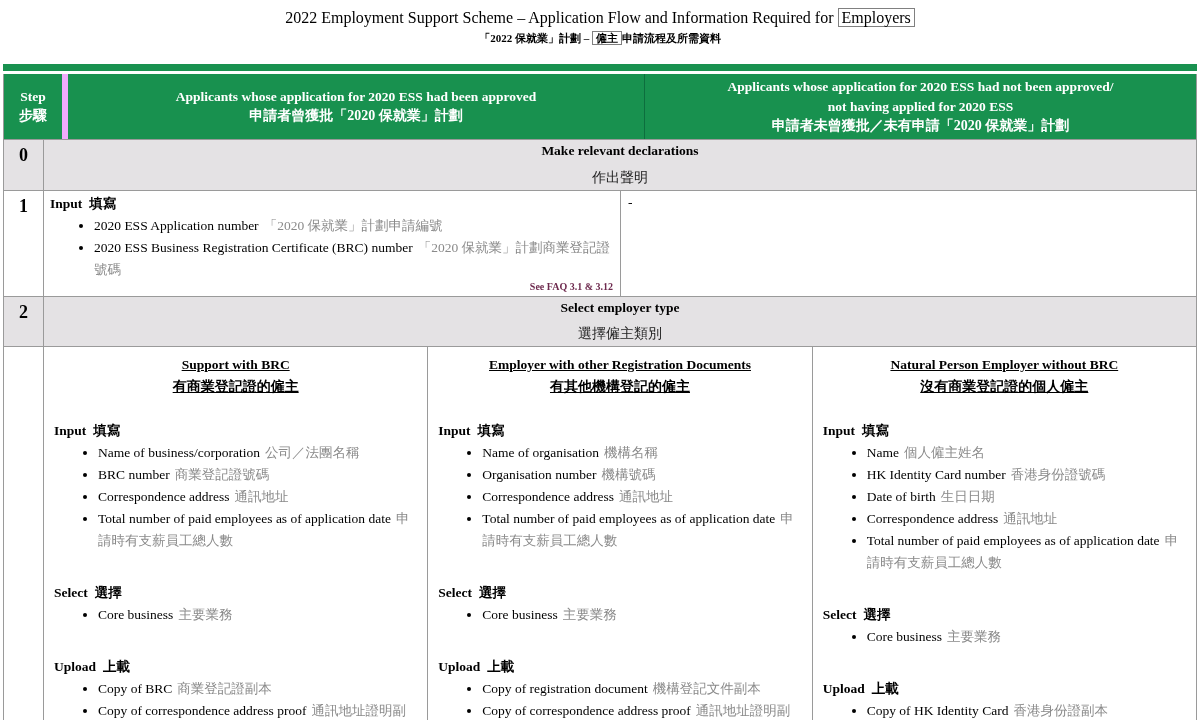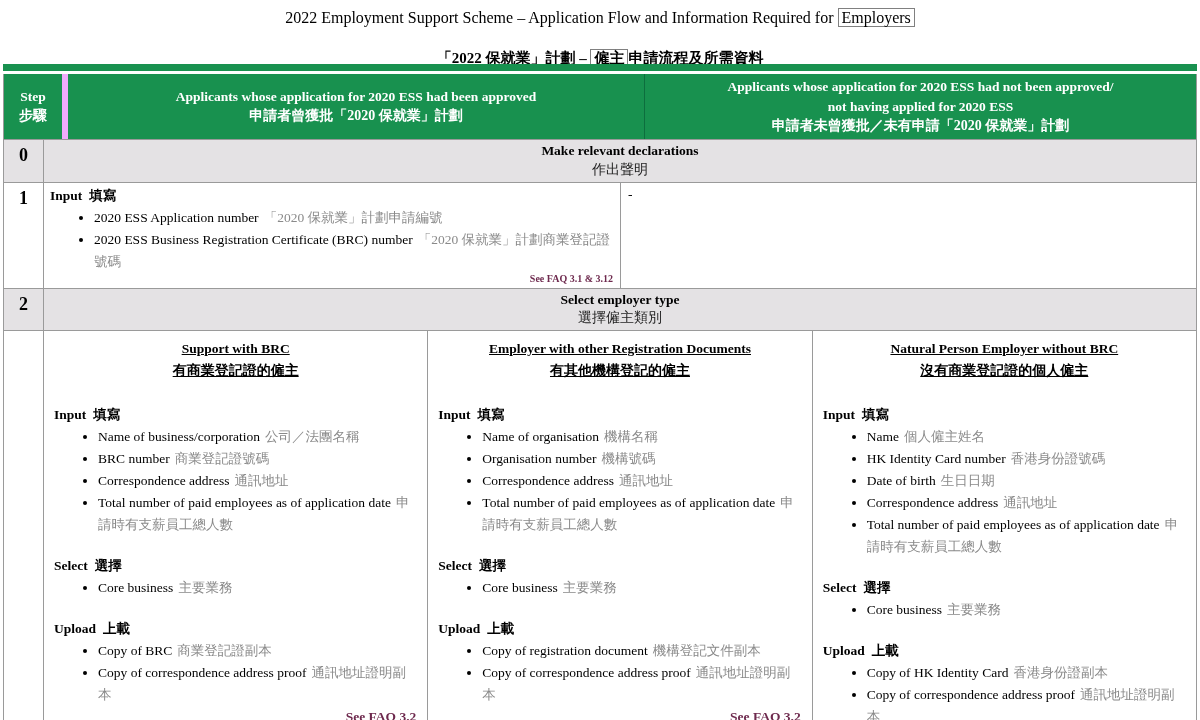--- a/index.html
+++ b/index.html
@@ -11,61 +11,61 @@
   }
   *{box-sizing:border-box;}
   html,body{margin:0;padding:0;}
   body{
     width:1200px;height:720px;background:#fff;color:#000;
     font-family:"Liberation Serif","DejaVu Serif",serif;
     position:relative;overflow:hidden;
   }
   .titles{text-align:center;padding-top:7px;line-height:1.35;}
   .t1{font-size:16px;font-weight:normal;}
-  .t2{font-size:15px;font-weight:bold;margin-top:19px;}
+  .t2{font-size:11px;font-weight:bold;margin-top:2px;}
   .boxed{border:1px solid #808080;padding:0 3px;}
   .tbl{position:absolute;left:3px;top:64px;width:1194px;}
   .topbar{height:7px;background:var(--green);margin-bottom:3px;}
   .grid{border:1px solid var(--line);border-top:none;}
   .row{display:flex;border-bottom:1px solid var(--line);align-items:stretch;}
   .row:last-child{border-bottom:none;}
   .stepcol{width:40px;flex:none;text-align:center;border-right:1px solid var(--line);}
   .stepnum{font-size:18px;font-weight:bold;padding-top:5px;}
   
   .hrow{background:var(--green);color:#fff;font-weight:bold;min-height:57px;}
   .hcell{display:flex;flex-direction:column;justify-content:center;text-align:center;line-height:1.45;padding:3px 6px;}
   .hstep{width:64px;flex:none;border-right:6px solid #f0abfc;font-size:13.5px;}
   .hA{width:577px;flex:none;border-right:1px solid #0d6e3e;}
   .hB{flex:1;}
   .h-en{font-size:13.5px;}
   .h-zh{font-size:14px;}
   
   .grayrow{background:var(--row-gray);min-height:39px;}
-  .merged{flex:1;display:flex;flex-direction:column;justify-content:center;text-align:center;line-height:1.35;padding:2px 0;}
+  .merged{flex:1;display:flex;flex-direction:column;justify-content:center;text-align:center;line-height:1.35;padding:2px 0;gap:8px;}
   .m-en{font-weight:bold;font-size:13.5px;}
   .m-zh{font-size:14px;color:#1d1d1d;}
   
   .r1{min-height:103px;background:#fff;}
   .cA{width:577px;flex:none;border-right:1px solid var(--line);display:flex;flex-direction:column;padding:4px 5px 4px 6px;}
   .cB{flex:1;padding:4px 7px;font-size:13.5px;}
   .seclabel{font-weight:bold;font-size:13.5px;}
   .seclabel .zh-b{margin-left:7px;font-family:Liberation Mono, monospace;}
   ul.blt{margin:2px 0 0 0;padding-left:44px;}
   ul.blt li{font-size:13.5px;line-height:22px;}
   .zh{color:var(--zh-gray);margin-left:5px;}
   .faq{margin-top:auto;text-align:right;color:var(--maroon);font-weight:bold;font-size:10px;padding-right:2px;}
   
   .r3{min-height:394px;background:#fff;}
   .ecol{flex:1;display:flex;flex-direction:column;padding:4px 10px 6px 10px;border-right:1px solid var(--line);}
   .ecol:last-child{border-right:none;}
   .ehead{text-align:center;margin-top:2px;line-height:1.4;}
   .ehead .en{display:inline-block;text-decoration:underline;font-weight:bold;font-size:13.5px;}
   .ehead .zh2{display:block;}
   .ehead .zh2 span{text-decoration:underline;font-weight:bold;font-size:14px;}
-  .esec{margin-top:21px;}
+  .esec{margin-top:32px;}
   .esec.first{margin-top:25px;}
   .faq3{text-align:right;color:var(--maroon);font-weight:bold;font-size:13.5px;margin-top:3px;padding-right:1px;}
 </style>
 </head>
 <body>
 
 <div class="titles">
   <div class="t1"><span>2022 Employment Support Scheme – Application Flow and Information Required for </span><span class="boxed">Employers</span></div>
   <div class="t2"><span>「2022 保就業」計劃  –  </span><span class="boxed">僱主</span><span>申請流程及所需資料</span></div>
 </div>

